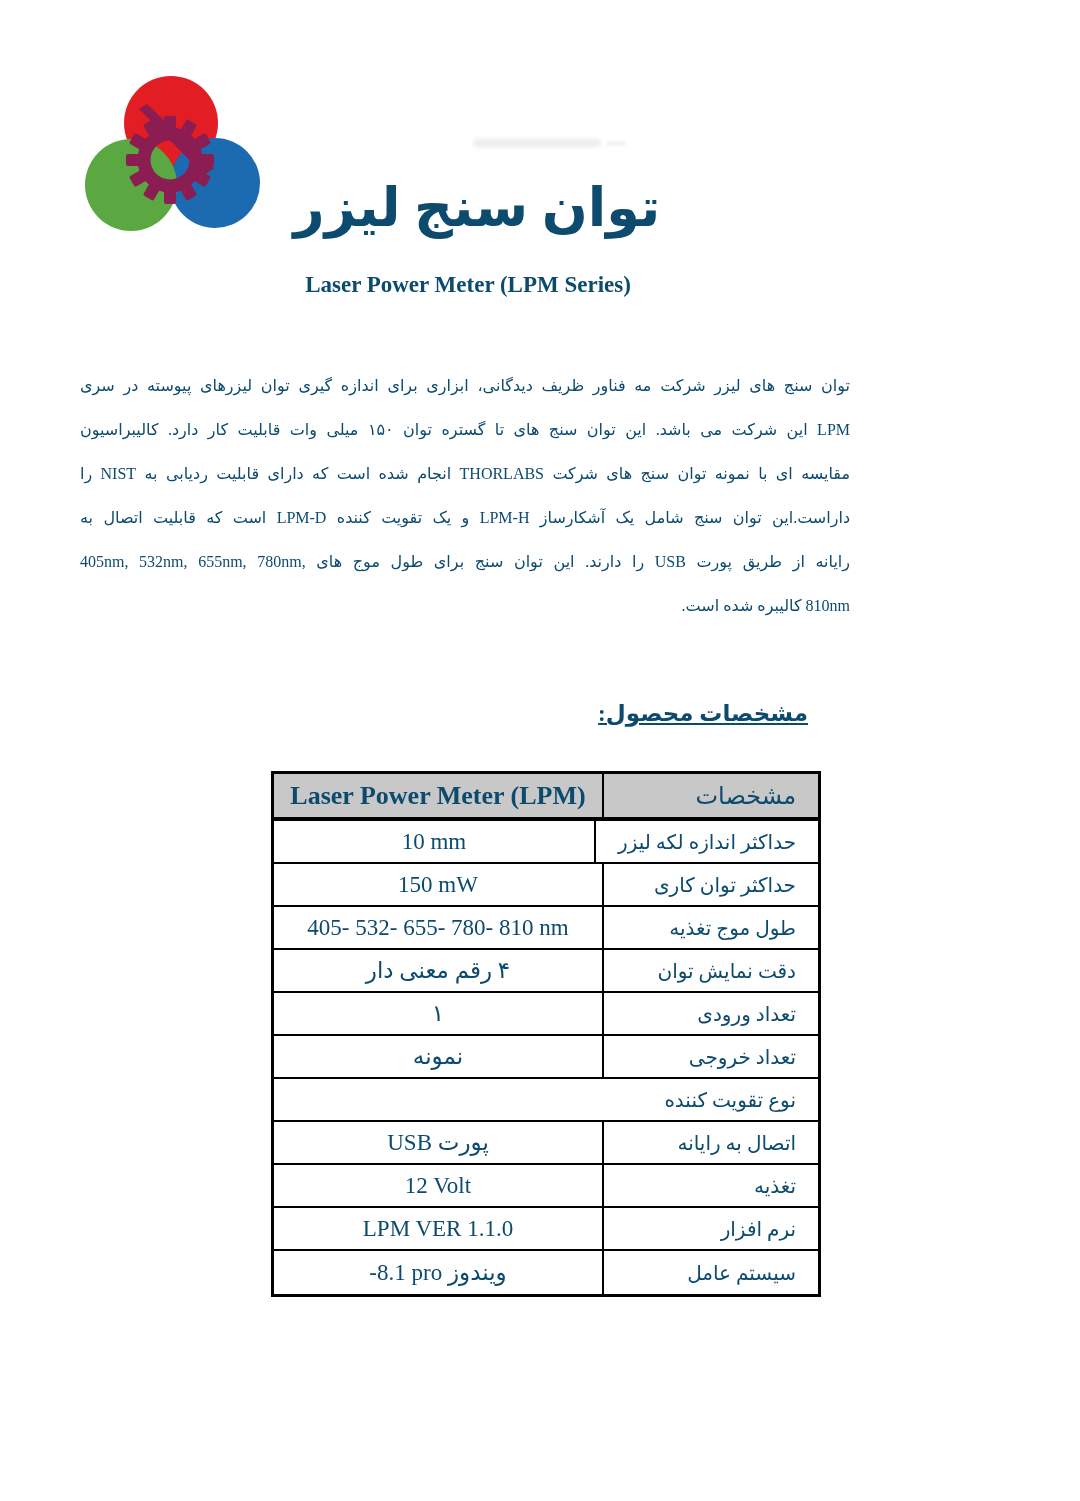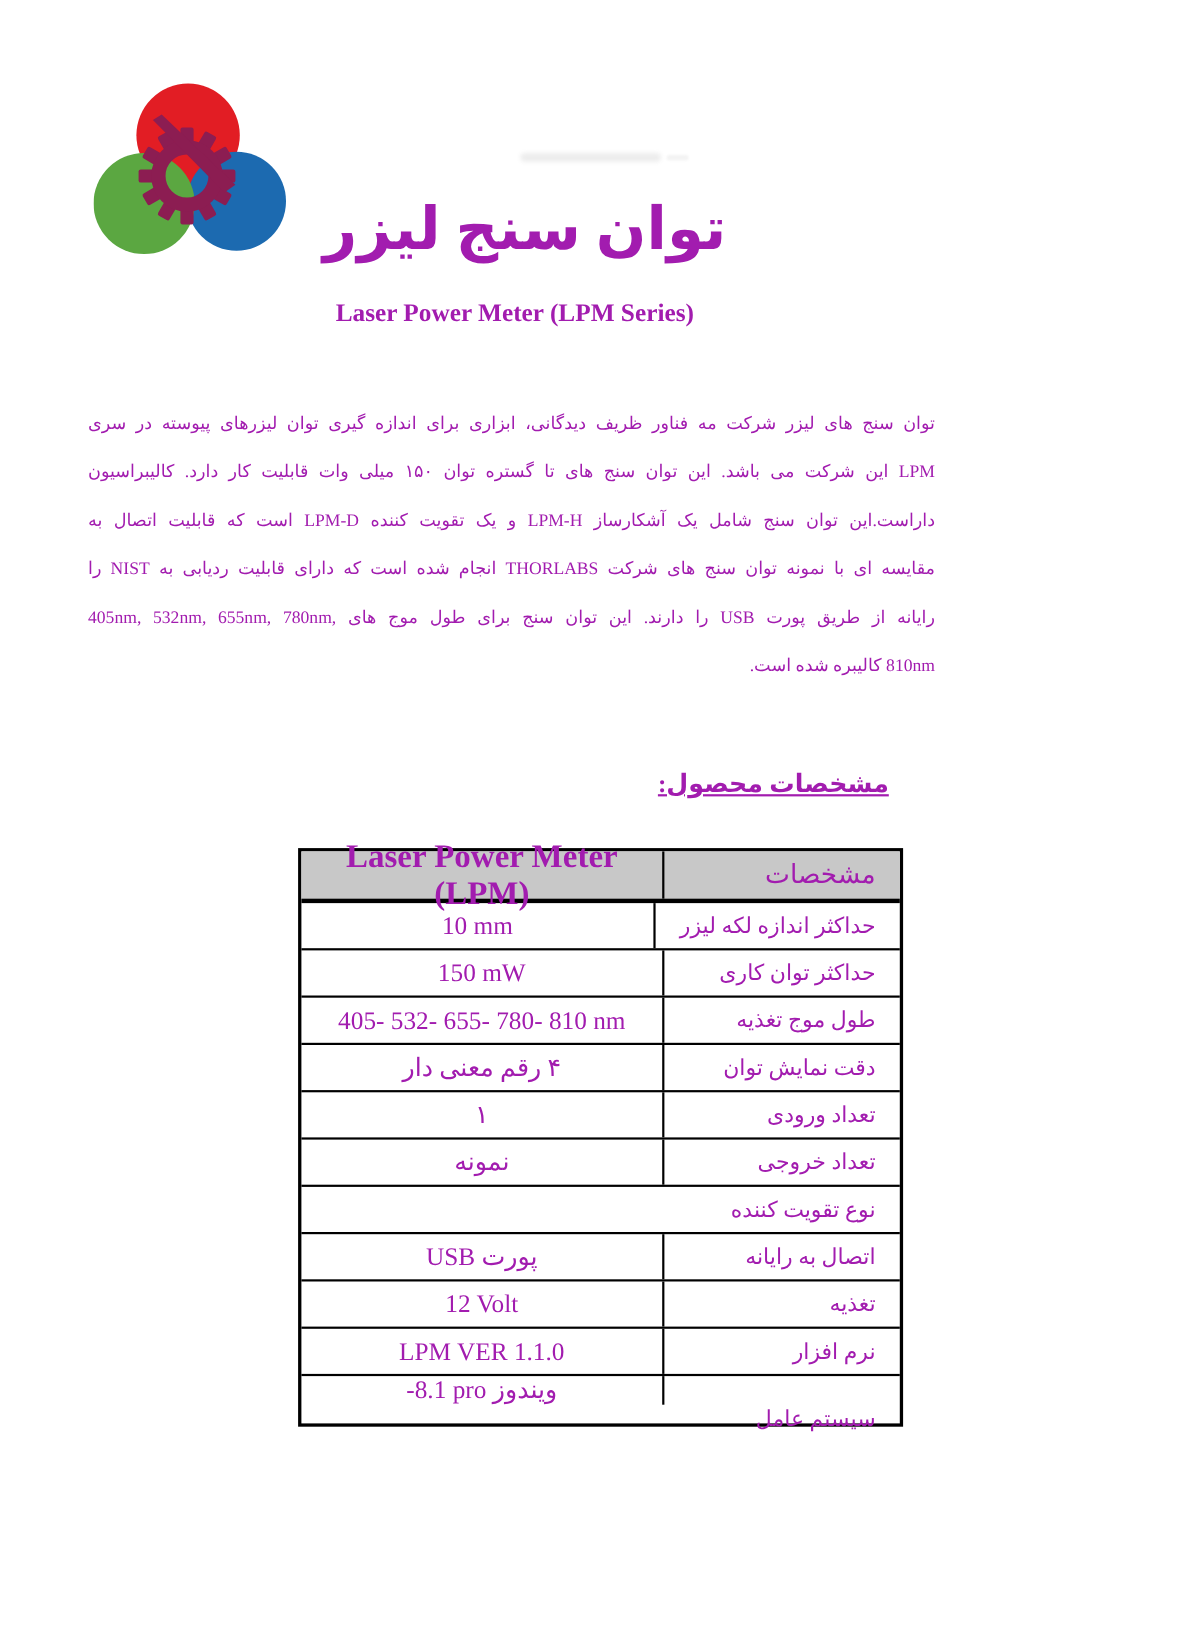--- a/index.html
+++ b/index.html
@@ -1,16 +1,16 @@
 <!DOCTYPE html>
 <html><head>
 <meta charset="utf-8">
 <style>
   html,body{margin:0;padding:0;background:#ffffff;}
-  .page{position:relative;width:912px;height:1501px;background:#ffffff;color:#a21caf;
+  .page{position:relative;width:912px;height:1501px;background:#ffffff;color:#0c4a6e;
         font-family:"Liberation Serif","DejaVu Sans",serif;overflow:hidden;}
 
   .logo{position:absolute;left:85px;top:75px;width:180px;height:160px;}
 
   .smudge{position:absolute;background:#8f8f8f;border-radius:4px;}
   .smudge.s1{left:473px;top:139px;width:128px;height:8px;opacity:.16;filter:blur(2px);}
   .smudge.s2{left:606px;top:141px;width:20px;height:5px;opacity:.10;filter:blur(1px);}
 
   .title{position:absolute;left:0;right:0;top:176px;text-align:center;direction:rtl;
          font-size:54px;font-weight:bold;transform:translateX(21px);line-height:1.2;}
@@ -20,27 +20,27 @@
   .intro{position:absolute;left:80px;right:62px;top:364px;direction:rtl;font-size:16px;}
   .intro .line{line-height:44px;text-align:justify;text-align-last:justify;}
   .intro .line.last{text-align:right;text-align-last:auto;}
 
   .heading{position:absolute;right:104px;top:700px;direction:rtl;
            font-size:23px;font-weight:bold;text-decoration:underline;}
 
   .spec{position:absolute;left:271px;top:771px;width:550px;box-sizing:border-box;
         border:3px solid #000;}
   .row{display:flex;height:43px;box-sizing:border-box;border-bottom:2px solid #000;}
-  .row:last-child{border-bottom:none;flex-direction:column;}
+  .row:last-child{border-bottom:none;}
   .row.head{height:47px;background:#c8c8c8;border-bottom:4px solid #000;}
   .cell{box-sizing:border-box;display:flex;align-items:center;}
   .cell.value{width:330px;justify-content:center;border-right:2px solid #000;
               font-size:23px;text-align:center;}
   .cell.label{flex:1;direction:rtl;padding:0 22px;font-size:20px;white-space:nowrap;}
-  .row.head .cell.value{font-size:30px;font-weight:bold;}
+  .row.head .cell.value{font-size:26px;font-weight:bold;}
   .row.head .cell.label{font-size:24px;}
 </style>
 </head>
 <body>
 
 <div class="page">
 
   <div class="logo">
     <svg viewBox="0 0 180 160" width="180" height="160">
       <circle cx="86" cy="48" r="47" fill="#e21d24"></circle>
@@ -67,22 +67,22 @@
 
   <div class="smudge s1"></div>
   <div class="smudge s2"></div>
 
   <div class="title">توان سنج لیزر</div>
   <div class="subtitle">Laser Power Meter (LPM Series)</div>
 
   <div class="intro">
     <div class="line">توان سنج های لیزر  شرکت مه فناور ظریف دیدگانی، ابزاری برای اندازه گیری توان لیزرهای پیوسته در سری</div>
     <div class="line">LPM  این شرکت می باشد. این توان سنج های  تا گستره توان ۱۵۰  میلی وات قابلیت کار دارد. کالیبراسیون</div>
+    <div class="line">مقایسه ای با نمونه توان سنج های شرکت THORLABS انجام شده است که دارای قابلیت ردیابی به NIST را</div>
     <div class="line">داراست.این توان سنج شامل یک آشکارساز LPM-H و یک تقویت کننده LPM-D است که  قابلیت اتصال به</div>
-    <div class="line">مقایسه ای با نمونه توان سنج های شرکت THORLABS انجام شده است که دارای قابلیت ردیابی به NIST را</div>
     <div class="line">رایانه از طریق پورت USB را دارند. این توان سنج برای طول موج های ‪405nm, 532nm, 655nm, 780nm,‬</div>
     <div class="line last">810nm کالیبره شده است.</div>
   </div>
 
   <div class="heading">مشخصات محصول:</div>
 
   <div class="spec">
     <div class="row head">
       <div class="cell value">Laser Power Meter (LPM)</div>
       <div class="cell label">مشخصات</div>

